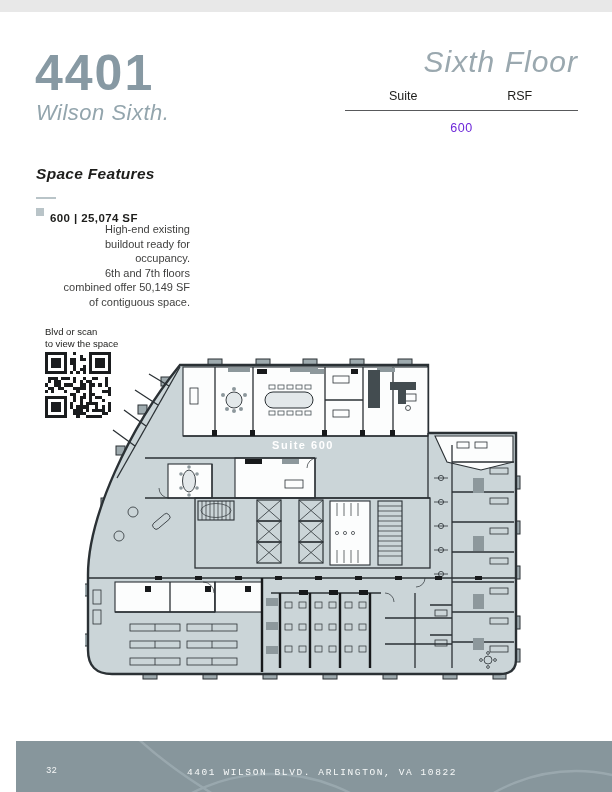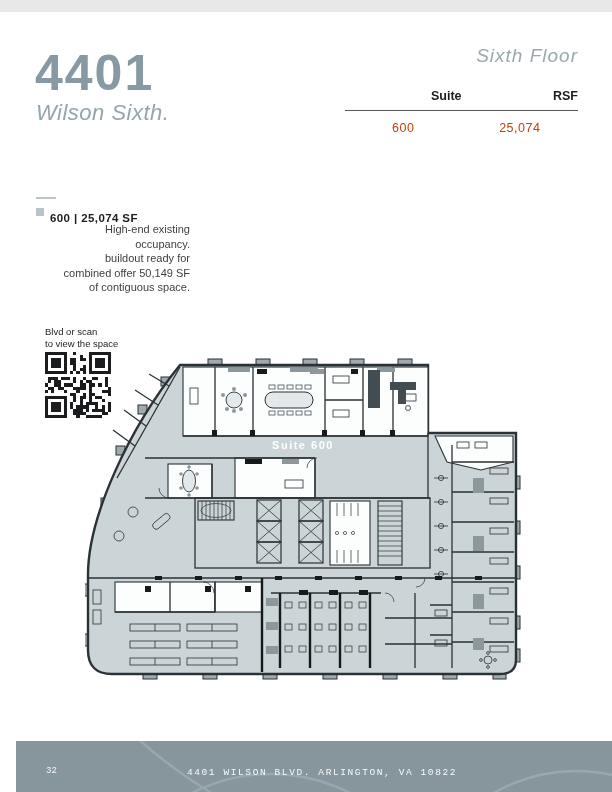--- a/index.html
+++ b/index.html
@@ -5,28 +5,28 @@
   html,body{margin:0;padding:0;background:#e8e8e8;}
   #page{
     position:relative;width:612px;height:792px;background:#ffffff;
     font-family:"Liberation Sans",sans-serif;overflow:hidden;margin:12px auto;
   }
   
   .bldg-num{position:absolute;left:35px;top:36px;font-size:50px;line-height:1;
     font-weight:bold;letter-spacing:2px;color:#8799a3;}
   .street{position:absolute;left:36px;top:88px;font-size:22px;font-style:italic;
     color:#93a5ad;letter-spacing:0.5px;}
-  .floor-title{position:absolute;right:34px;top:33px;font-size:19px;font-style:italic;
+  .floor-title{position:absolute;right:34px;top:33px;font-size:30px;font-style:italic;
     color:#9aa8af;letter-spacing:1px;text-align:right;}
   
   .suite-table{position:absolute;left:345px;top:77px;width:233px;color:#1d1d1b;}
   .t-head,.t-row{display:flex;}
-  .t-head span{flex:1;text-align:right;font-size:12.5px;font-weight:bold;}
+  .t-head span{flex:1;text-align:center;font-size:12.5px;font-weight:normal;}
   .t-rule{border-bottom:1.2px solid #58595b;margin-top:7px;}
-  .t-row span{flex:1;text-align:center;font-size:12.5px;padding-top:10px;color:#c2410c;letter-spacing:0.5px;}
+  .t-row span{flex:1;text-align:center;font-size:12.5px;padding-top:10px;color:#6d28d9;letter-spacing:0.5px;}
   
   .space-heading{position:absolute;left:36px;top:153px;font-size:15.5px;font-weight:bold;
     font-style:italic;color:#1d1d1b;letter-spacing:0.3px;}
   .dash{position:absolute;left:36px;top:185px;width:20px;height:2px;background:#b9c4c8;}
   .bullet{position:absolute;left:36px;top:196px;width:8px;height:8px;background:#b9c4c8;}
   .feature-label{position:absolute;left:50px;top:200px;font-size:11.5px;font-weight:bold;
     color:#1d1d1b;letter-spacing:0.4px;}
   .desc{position:absolute;left:50px;top:210px;width:140px;font-size:11px;
     line-height:14.6px;color:#3f3f3e;text-align:right;}
   
@@ -51,31 +51,32 @@
   <div class="floor-title">Sixth Floor</div>
 
   <div class="suite-table">
     <div class="t-head">
       <span>Suite</span>
       <span>RSF</span>
     </div>
     <div class="t-rule"></div>
     <div class="t-row">
       <span>600</span>
-      <span>25,074</span>
     </div>
   </div>
 
+  <div class="space-heading">Space Features</div>
   <div class="dash"></div>
   <div class="bullet"></div>
   <div class="feature-label">600 | 25,074 SF</div>
   <div class="desc">
     <div>High-end existing</div>
+    <div>buildout ready for</div>
     <div>occupancy.</div>
-    <div>buildout ready for</div>
+    <div>6th and 7th floors</div>
     <div>combined offer 50,149 SF</div>
     <div>of contiguous space.</div>
   </div>
 
   <div class="qr-caption">
     <div>Blvd or scan</div>
     <div>to view the space</div>
   </div>
   <svg id="qr-svg" viewBox="0 0 21 21" shape-rendering="crispEdges">
     <rect x="0" y="0" width="21" height="21" fill="#ffffff"></rect>

